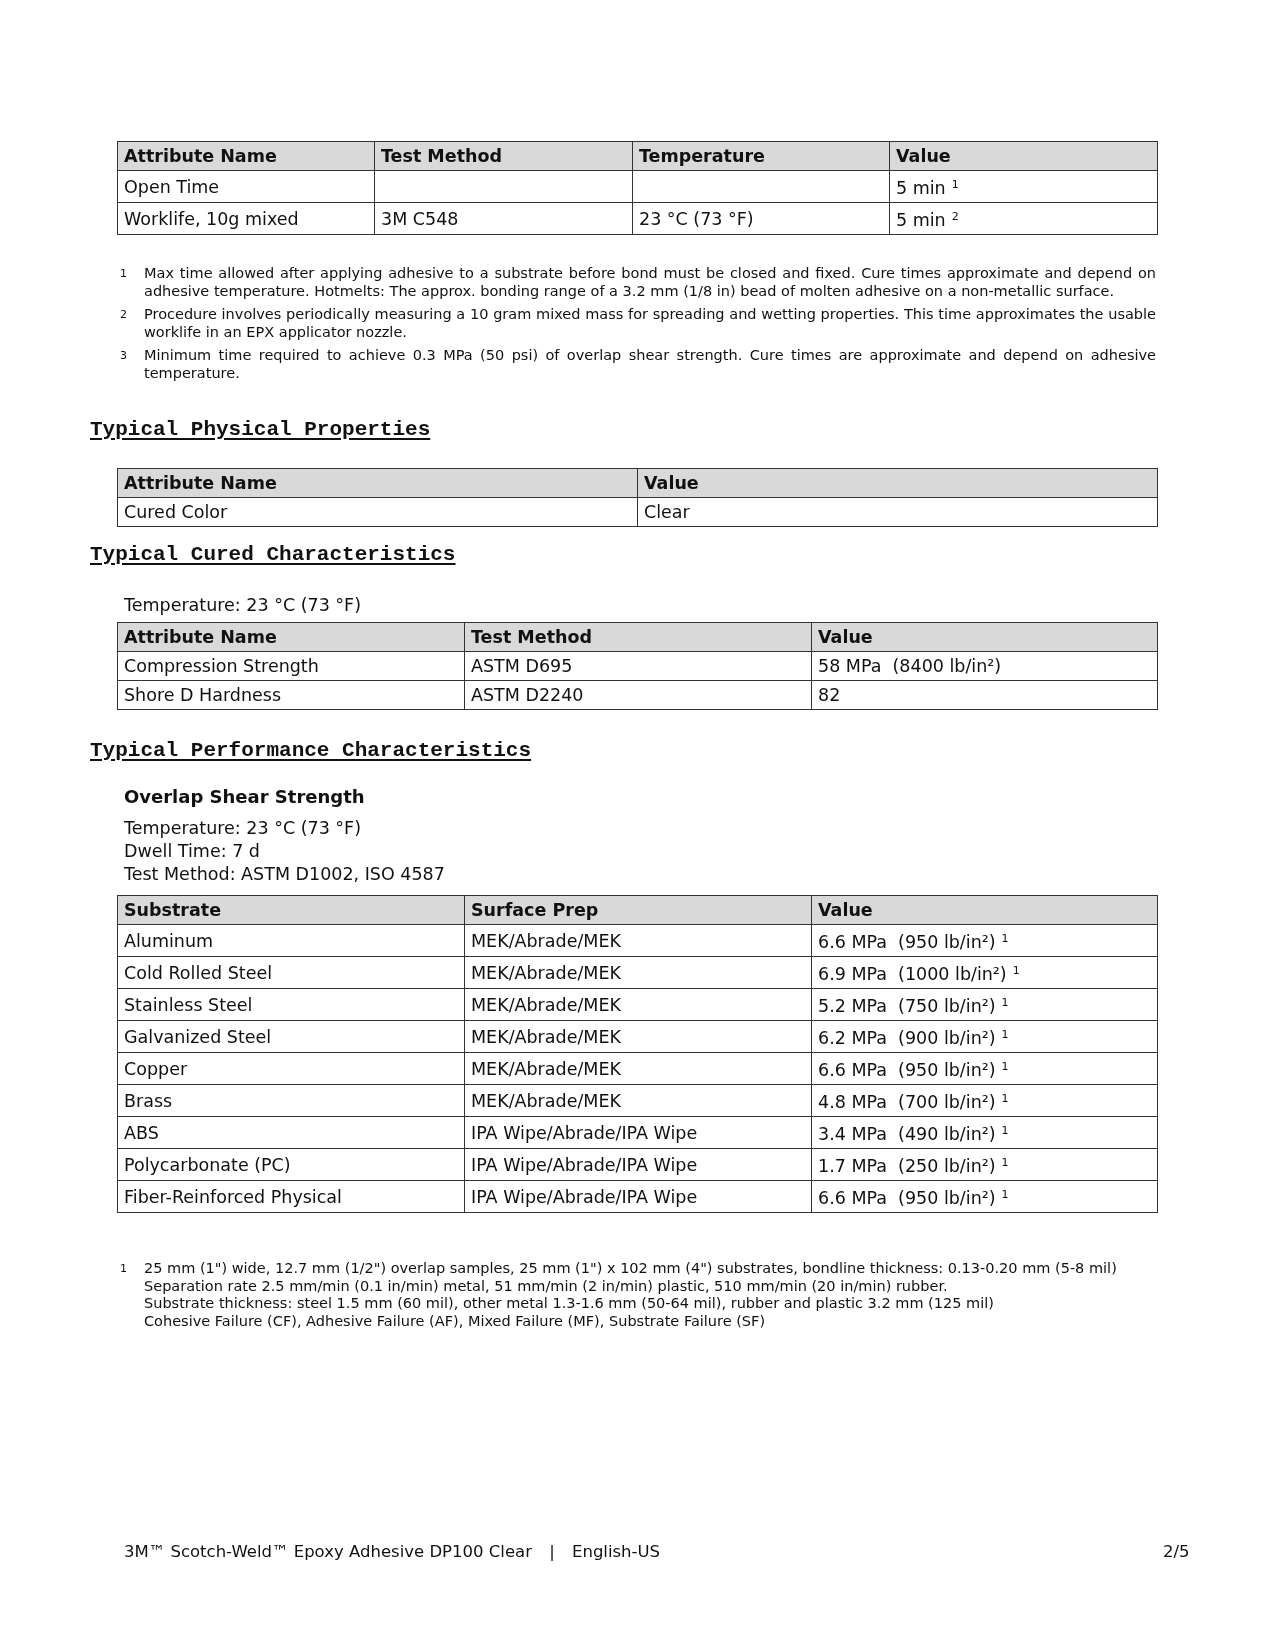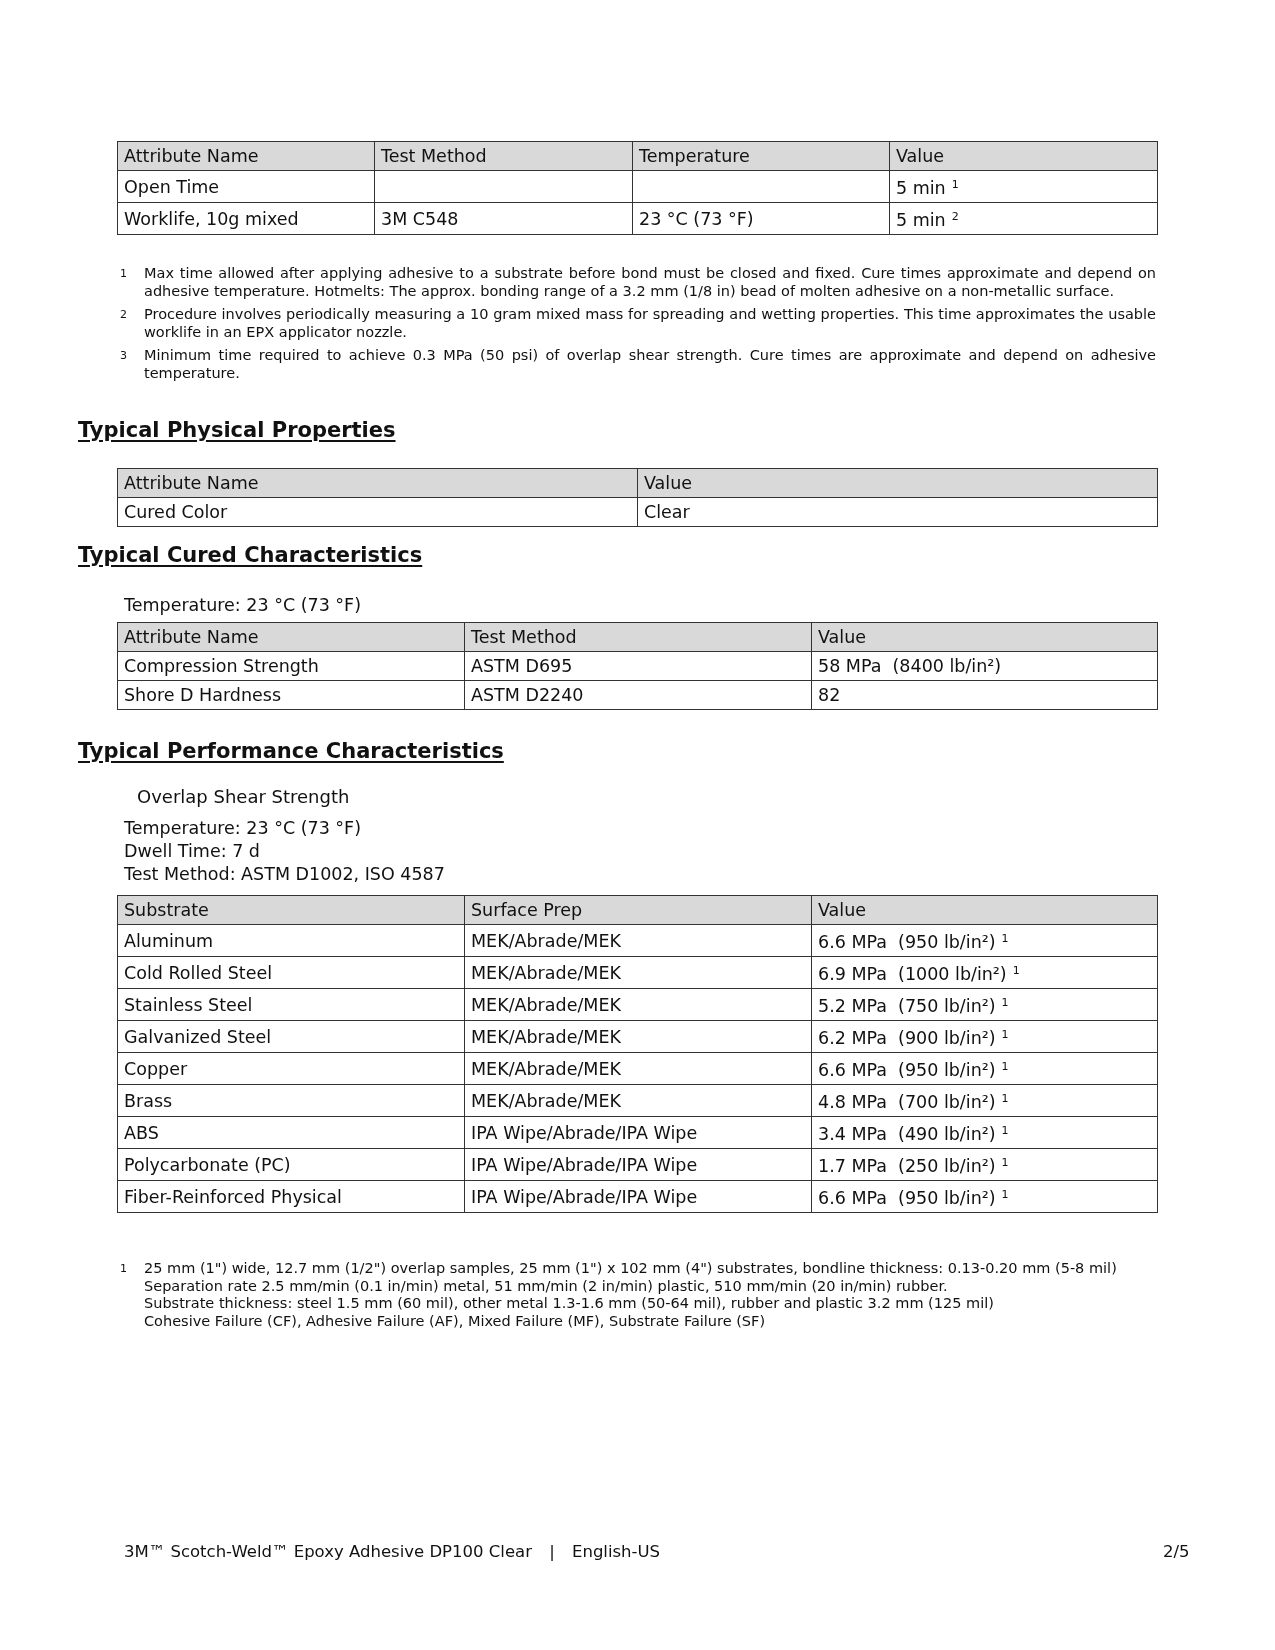--- a/index.html
+++ b/index.html
@@ -10,27 +10,27 @@
   table.dt {
     position: absolute; left: 117px; width: 1040px;
     border-collapse: collapse; table-layout: fixed;
     font-size: 17.5px;
   }
   table.dt th, table.dt td {
     border: 1.5px solid #333; height: 28px; padding: 0 6px;
     text-align: left; white-space: nowrap; overflow: hidden;
     vertical-align: middle; line-height: 28px;
   }
-  table.dt th { background: #d9d9d9; font-weight: normal; }
+  table.dt th { background: #d9d9d9; font-weight: bold; }
   sup.fn { font-size: 11px; vertical-align: 6px; margin-left: 6px; }
   .heading {
-    position: absolute; left: 78px; font-size: 21px; font-weight: bold;
-    text-decoration: underline; text-underline-offset: 3px;
-  }
-  .subheading { position: absolute; left: 124px; font-size: 18px; font-weight: normal; margin-left: 13px; }
+    position: absolute; left: 90px; font-size: 21px; font-weight: bold;
+    text-decoration: underline; text-underline-offset: 3px; font-family: Liberation Mono, monospace;
+  }
+  .subheading { position: absolute; left: 124px; font-size: 18px; font-weight: bold; }
   .plain { position: absolute; left: 124px; font-size: 17.5px; line-height: 23px; }
   .footnotes { position: absolute; left: 120px; width: 1036px; font-size: 14.5px; line-height: 17.5px; }
   .fnrow { display: flex; margin-bottom: 6px; }
   .fnmark { width: 24px; flex: none; font-size: 11px; padding-top: 0px; }
   .fntext { flex: 1; text-align: justify; }
   .fnline { display: block; text-align: left; }
   .footer { position: absolute; top: 1542px; font-size: 16.5px; }
 </style>
 </head>
 <body>

